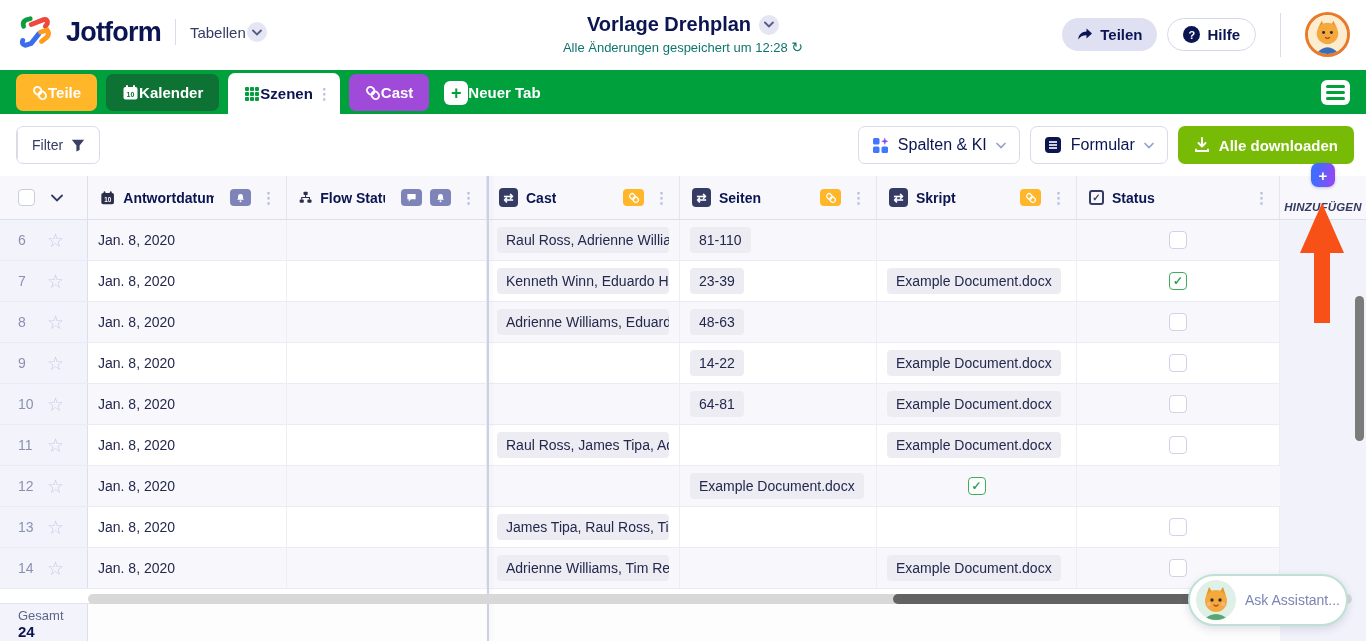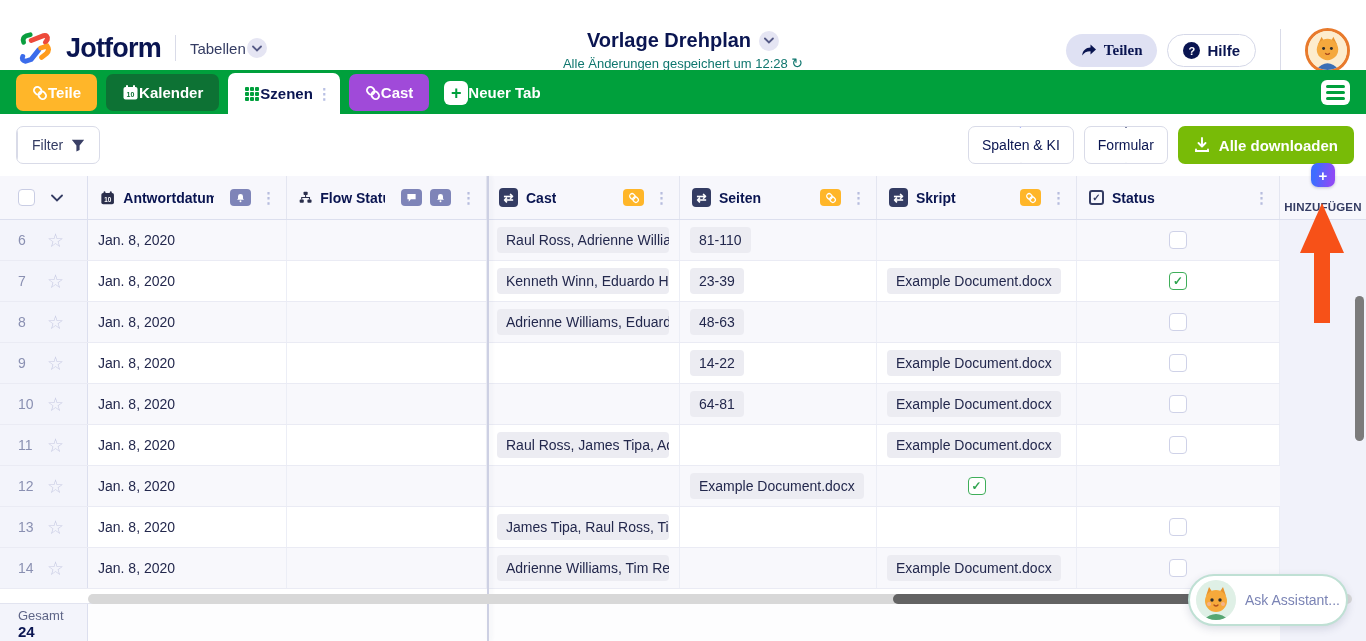--- a/index.html
+++ b/index.html
@@ -1,34 +1,34 @@
 <!DOCTYPE html>
 <html><head>
 <meta charset="utf-8">
 <style>
   * { margin:0; padding:0; box-sizing:border-box; }
   html,body { width:1366px; height:641px; overflow:hidden; }
   body { font-family:"Liberation Sans", sans-serif; background:#fff; position:relative; color:#0a1551; }
 
   
-  .top-header { position:absolute; left:0; top:16px; width:1366px; height:70px; background:#fff; }
+  .top-header { position:absolute; left:0; top:0; width:1366px; height:70px; background:#fff; }
   .brand-wrap { position:absolute; left:18px; top:15px; display:flex; align-items:center; gap:14px; }
   .logo-mark { width:34px; height:34px; }
   .brand-name { font-size:27px; font-weight:bold; letter-spacing:-0.8px; color:#0a1551; }
   .brand-divider { width:1px; height:26px; background:#d9dbe8; }
   .product-name { font-size:15px; color:#343c63; display:flex; align-items:center; gap:1px; }
   .chev-bubble { width:20px; height:20px; border-radius:50%; background:#e5e5f3; display:inline-flex; align-items:center; justify-content:center; }
   .title-wrap { position:absolute; left:50%; transform:translateX(-50%); top:13px; text-align:center; }
   .title-row { display:flex; align-items:center; gap:8px; justify-content:center; }
   .page-title { font-size:20px; font-weight:bold; color:#0a1551; }
   .saved-line { margin-top:3px; font-size:13px; color:#0f766e; }
   .saved-line .refresh { font-size:14px; }
   .header-right { position:absolute; right:16px; top:12px; display:flex; align-items:center; gap:10px; }
   .pill-btn { height:33px; border-radius:17px; display:inline-flex; align-items:center; gap:7px; padding:0 15px; font-size:15px; font-weight:bold; color:#0a1551; }
-  .share-btn { background:#dfe1f3;font-family:Liberation Serif, serif; }
+  .share-btn { background:#dfe1f3; }
   .help-btn { background:#fff; border:1px solid #d5d8e8; }
   .help-q { width:17px; height:17px; border-radius:50%; background:#0a1551; color:#fff; font-size:11px; font-weight:bold; display:inline-flex; align-items:center; justify-content:center; }
   .hdr-vdivider { width:1px; height:44px; background:#d9dbe8; margin:0 14px; }
   .avatar { width:45px; height:45px; border-radius:50%; border:3px solid #e87a2c; overflow:hidden; background:#fdeccd; }
 
   
   .tab-bar { position:absolute; left:0; top:70px; width:1366px; height:44px; background:#00a03c; }
   .tabs { position:absolute; left:16px; top:0; height:44px; display:flex; align-items:flex-end; gap:9px; }
   .tab { height:37px; margin-bottom:3px; border-radius:7px; display:flex; align-items:center; padding:0 16px; font-size:15px; font-weight:bold; color:#fff; cursor:pointer; }
   .tab-teile { background:#ffb629; }
@@ -42,21 +42,21 @@
   .bar-menu span { display:block; height:3px; border-radius:2px; background:#00a03c; }
 
   
   .toolbar { position:absolute; left:0; top:114px; width:1366px; height:62px; background:#fff; display:flex; align-items:center; justify-content:space-between; padding:0 12px 0 16px; }
   .search-group { display:flex; height:38px; border:1px solid #d9dbe8; border-radius:7px; overflow:hidden; background:#fff; }
   .search-seg { display:flex; align-items:center; gap:9px; width:247px; padding:0 12px; }
   .search-input { border:none; outline:none; font-size:15px; color:#343c63; width:170px; font-family:"Liberation Sans",sans-serif; }
   .search-input::placeholder { color:#9aa3c7; }
   .filter-seg { display:flex; align-items:center; gap:8px; padding:0 14px; border-left:1px solid #d9dbe8; font-size:14px; color:#343c63; cursor:pointer; }
   .toolbar-right { display:flex; align-items:center; gap:10px; }
-  .tb-btn { height:38px; border:1px solid #d9dbe8; border-radius:7px; background:#fff; display:flex; align-items:center; gap:9px; padding:0 13px; font-size:14px; color:#0a1551; cursor:pointer;flex-direction:column; }
+  .tb-btn { height:38px; border:1px solid #d9dbe8; border-radius:7px; background:#fff; display:flex; align-items:center; gap:9px; padding:0 13px; font-size:16px; color:#0a1551; cursor:pointer; }
   .dl-btn { height:38px; border-radius:7px; background:#78bb07; color:#fff; font-weight:bold; font-size:15px; display:flex; align-items:center; gap:9px; padding:0 16px; border:none; cursor:pointer; }
 
   
   .table-area { position:absolute; left:0; top:176px; width:1280px; height:465px; background:#fff; }
   .grid-row { display:grid; grid-template-columns:88px 199px 200px 193px 197px 200px 203px; }
   .thead { height:44px; background:#f7f7fc; border-bottom:1px solid #dcdfee; }
   .th { display:flex; align-items:center; gap:8px; padding:0 8px 0 12px; border-right:1px solid #e4e6f1; font-size:14px; font-weight:bold; color:#0a1551; position:relative; }
   .th-label { flex:0 1 auto; white-space:nowrap; overflow:hidden; }
   .th-spacer { flex:1; }
   .badge { width:21px; height:17px; border-radius:4px; display:inline-flex; align-items:center; justify-content:center; flex:none; }
@@ -86,21 +86,21 @@
   .foot-cell { width:88px; background:#f3f4fb; padding:4px 0 0 18px; border-right:1px solid #dcdfee; }
   .foot-label { font-size:13px; color:#5e6587; }
   .foot-count { font-size:15px; font-weight:bold; color:#0a1551; }
 
   .freeze-divider { position:absolute; left:487px; top:0; width:2px; height:465px; background:#cdd0e3; box-shadow:2px 0 4px rgba(40,45,90,0.08); z-index:3; }
 
   
   .right-panel { position:absolute; left:1280px; top:176px; width:86px; height:465px; background:#f1f2fa; }
   .right-panel-head { height:44px; background:#f7f7fc; border-bottom:1px solid #dcdfee; position:relative; }
   .add-col-btn { position:absolute; left:50%; transform:translateX(-50%); top:-13px; width:24px; height:24px; border-radius:7px; background:linear-gradient(100deg,#3e6dff 20%,#8d4bf6 85%); color:#fff; font-size:15px; font-weight:bold; display:flex; align-items:center; justify-content:center; cursor:pointer; box-shadow:0 1px 3px rgba(40,45,90,.25); }
-  .add-col-label { position:absolute; left:0; right:0; bottom:6px; text-align:center; font-size:11.5px; font-weight:bold; color:#343c63; letter-spacing:0.2px; }
+  .add-col-label { position:absolute; left:0; right:0; bottom:6px; text-align:center; font-size:11.5px; font-weight:bold; color:#343c63; letter-spacing:0.2px;font-style:italic; }
 
   
   .h-scroll-track { position:absolute; left:88px; top:594px; width:1264px; height:10px; border-radius:5px; background:#d8d8d8; z-index:6; }
   .h-scroll-thumb { position:absolute; left:805px; top:0; width:452px; height:10px; border-radius:5px; background:#636363; }
   .v-scroll-thumb { position:absolute; left:1355px; top:296px; width:9px; height:145px; border-radius:5px; background:#7b7b7b; z-index:6; }
 
   
   .anno-arrow { position:absolute; left:1300px; top:203px; width:44px; height:120px; z-index:9; pointer-events:none; }
   .anno-head { position:absolute; left:0; top:0; width:0; height:0; border-left:22px solid transparent; border-right:22px solid transparent; border-bottom:50px solid #f75118; }
   .anno-shaft { position:absolute; left:14px; top:48px; width:16px; height:72px; background:#f75118; }

